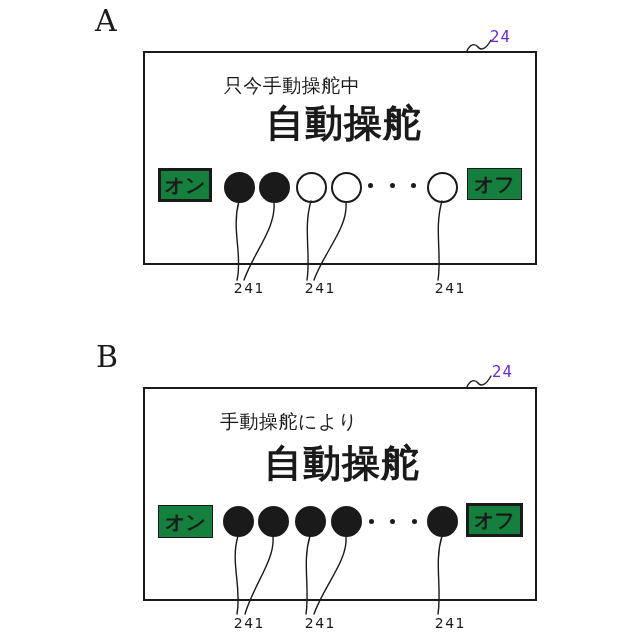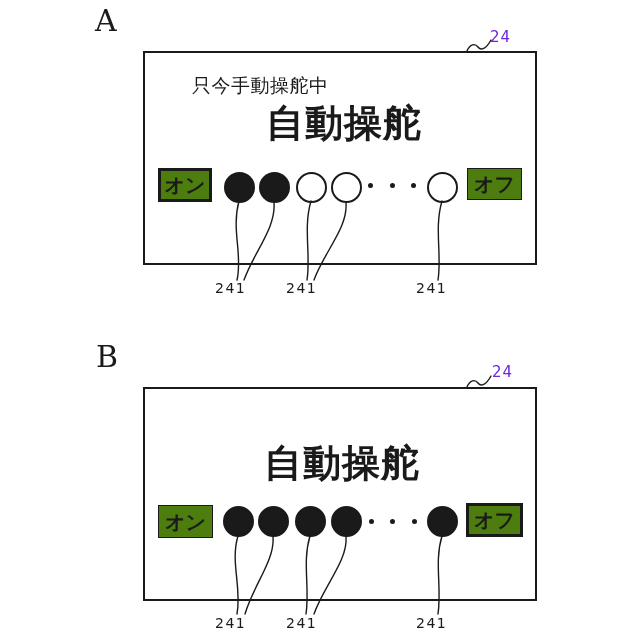--- a/index.html
+++ b/index.html
@@ -29,39 +29,39 @@
     box-sizing: border-box;
   }
   .ref-label {
     font-size: 15px;
     line-height: 1;
     letter-spacing: 1px;
     color: #6d28d9;
   }
   .status-line {
     width: 200px;
-    text-align: left;
+    text-align: center;
     font-size: 19px;
     font-weight: 500;
     letter-spacing: 0.5px;
     line-height: 1.1;
     white-space: nowrap;
   }
   .main-title {
     width: 200px;
     text-align: center;
     font-size: 38px;
     font-weight: 600;
     letter-spacing: 1px;
     line-height: 1.1;
     white-space: nowrap;
   }
   .toggle-btn {
     box-sizing: border-box;
-    background: #4d7c0f;
+    background: #15803d;
     border: 1.5px solid #1a1a1a;
     display: flex;
     align-items: center;
     justify-content: center;
     font-family: "DejaVu Sans", sans-serif;
     font-size: 20px;
     font-weight: 600;
     color: #1a1a1a;
     padding: 0;
     line-height: 1;
@@ -77,21 +77,21 @@
   }
   .indicator.filled { background: #1a1a1a; }
   .dot {
     width: 5px;
     height: 5px;
     border-radius: 50%;
     background: #1a1a1a;
   }
   .callout-label {
     width: 50px;
-    text-align: left;
+    text-align: right;
     font-size: 14px;
     letter-spacing: 1.5px;
     line-height: 1;
     color: #1a1a1a;
   }
   svg.overlay {
     position: absolute;
     left: 0; top: 0;
     width: 640px; height: 640px;
     pointer-events: none;
@@ -139,20 +139,21 @@
   <div class="abs callout-label" style="left:215px;top:281px">241</div>
   <div class="abs callout-label" style="left:286px;top:281px">241</div>
   <div class="abs callout-label" style="left:416px;top:281px">241</div>
 
   <div class="abs panel-label" style="left:96px;top:342px">B</div>
 
   <div class="abs ref-label" style="left:492px;top:365px">24</div>
 
   <div class="abs device-box" style="left:143px;top:387px;width:394px;height:214px"></div>
 
+  <div class="abs status-line" style="left:189px;top:411px">手動操舵により</div>
 
   <div class="abs main-title" style="left:242px;top:443px">自動操舵</div>
 
   <button class="abs toggle-btn" style="left:158px;top:505px;width:55px;height:33px">
     <span>オン</span>
   </button>
 
   <button class="abs toggle-btn active" style="left:466px;top:503px;width:57px;height:34px">
     <span>オフ</span>
   </button>

